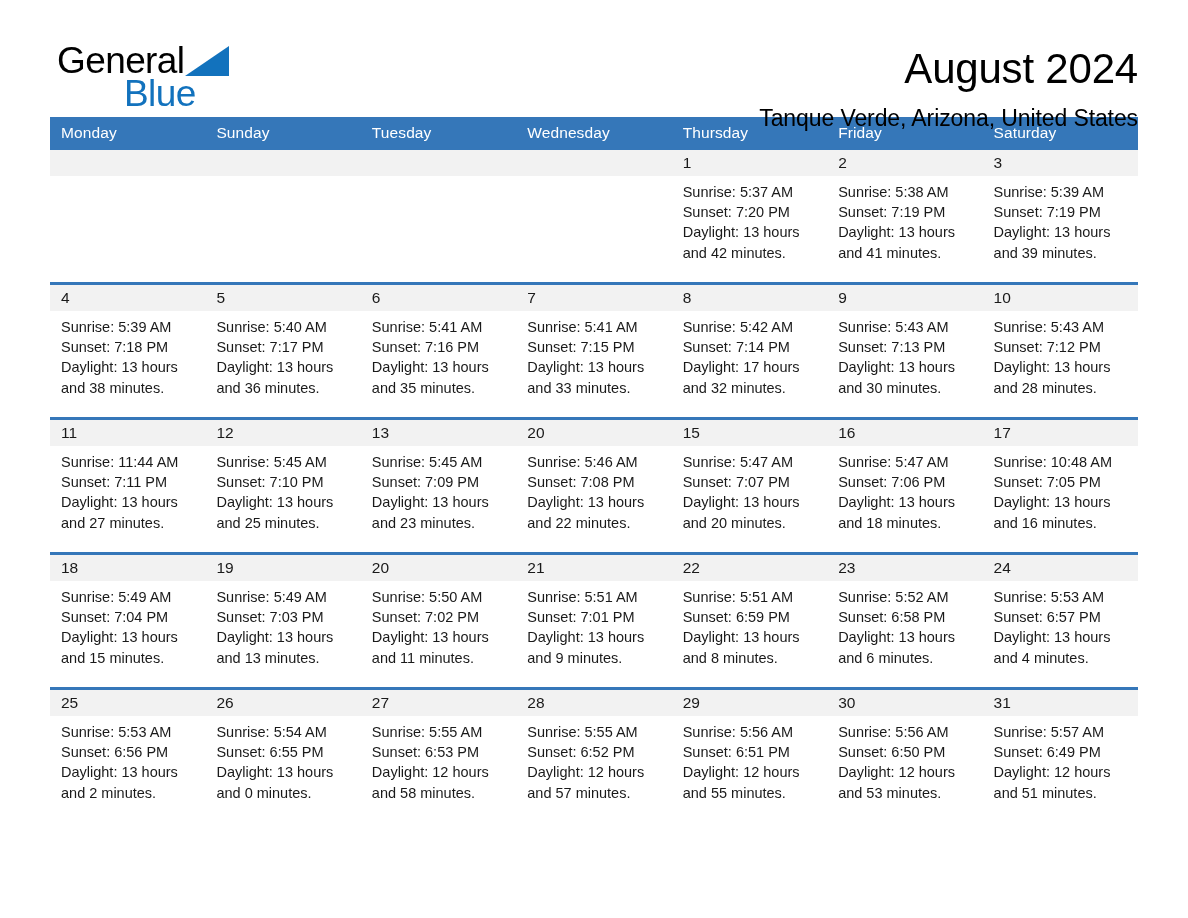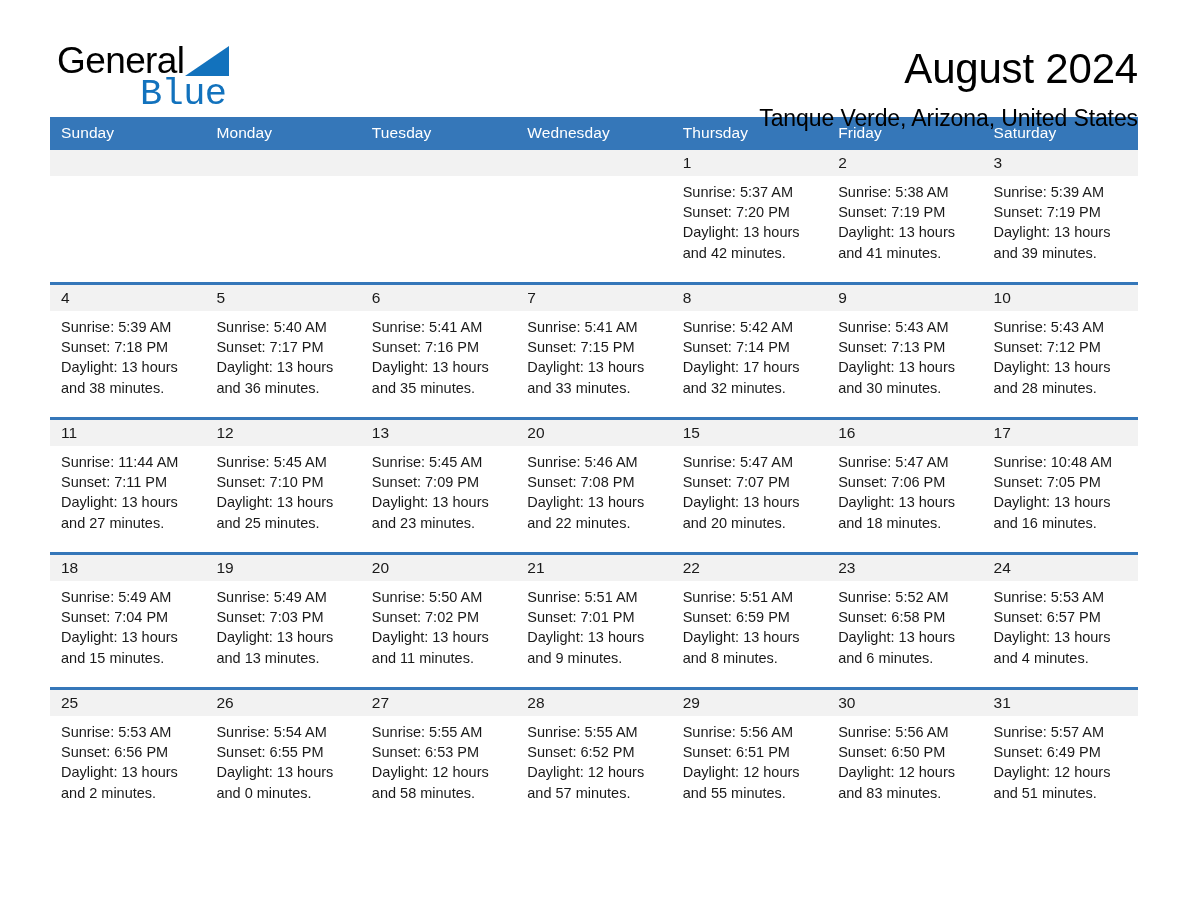--- a/index.html
+++ b/index.html
@@ -53,23 +53,22 @@
   }
   .brand-triangle {
     width: 44px;
     height: 30px;
     margin-left: 1px;
     margin-bottom: 4px;
     display: block;
   }
   .brand-row2 {
     position: absolute;
-    left: 90px;
+    left: 74px;
     top: 33px;
-    font-family: Liberation Mono, monospace;
   }
   .brand-blue {
     font-size: 37px;
     line-height: 38px;
     color: #1272bd;
     letter-spacing: -0.6px;
   }
   .title-block {
     text-align: right;
     padding-top: 2px;
@@ -171,22 +170,22 @@
     <div class="title-block">
       <h1 class="cal-title">August 2024</h1>
       <h2 class="cal-subtitle">Tanque Verde, Arizona, United States</h2>
     </div>
 
   </div>
 
   <div class="calendar">
 
     <div class="weekday-header">
+      <div class="weekday">Monday</div>
       <div class="weekday">Sunday</div>
-      <div class="weekday">Monday</div>
       <div class="weekday">Tuesday</div>
       <div class="weekday">Wednesday</div>
       <div class="weekday">Thursday</div>
       <div class="weekday">Friday</div>
       <div class="weekday">Saturday</div>
     </div>
 
     <div id="weeks-container">
         <div class="week-row first">
           <div class="day-cell empty">
@@ -439,21 +438,21 @@
               <div>Sunrise: 5:56 AM</div>
               <div>Sunset: 6:51 PM</div>
               <div class="daylight-line">Daylight: 12 hours and 55 minutes.</div>
             </div>
           </div>
           <div class="day-cell">
             <div class="day-number-band">30</div>
             <div class="day-info">
               <div>Sunrise: 5:56 AM</div>
               <div>Sunset: 6:50 PM</div>
-              <div class="daylight-line">Daylight: 12 hours and 83 minutes.</div>
+              <div class="daylight-line">Daylight: 12 hours and 53 minutes.</div>
             </div>
           </div>
           <div class="day-cell">
             <div class="day-number-band">31</div>
             <div class="day-info">
               <div>Sunrise: 5:57 AM</div>
               <div>Sunset: 6:49 PM</div>
               <div class="daylight-line">Daylight: 12 hours and 51 minutes.</div>
             </div>
           </div>

